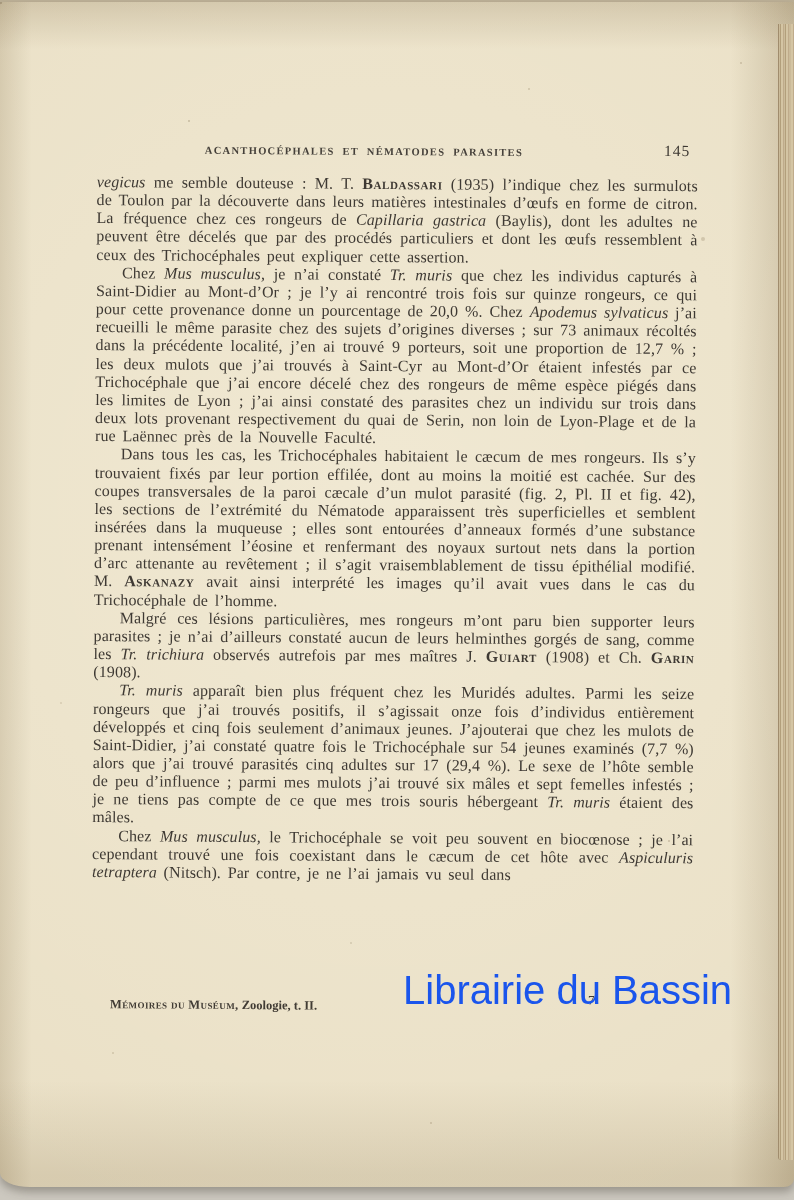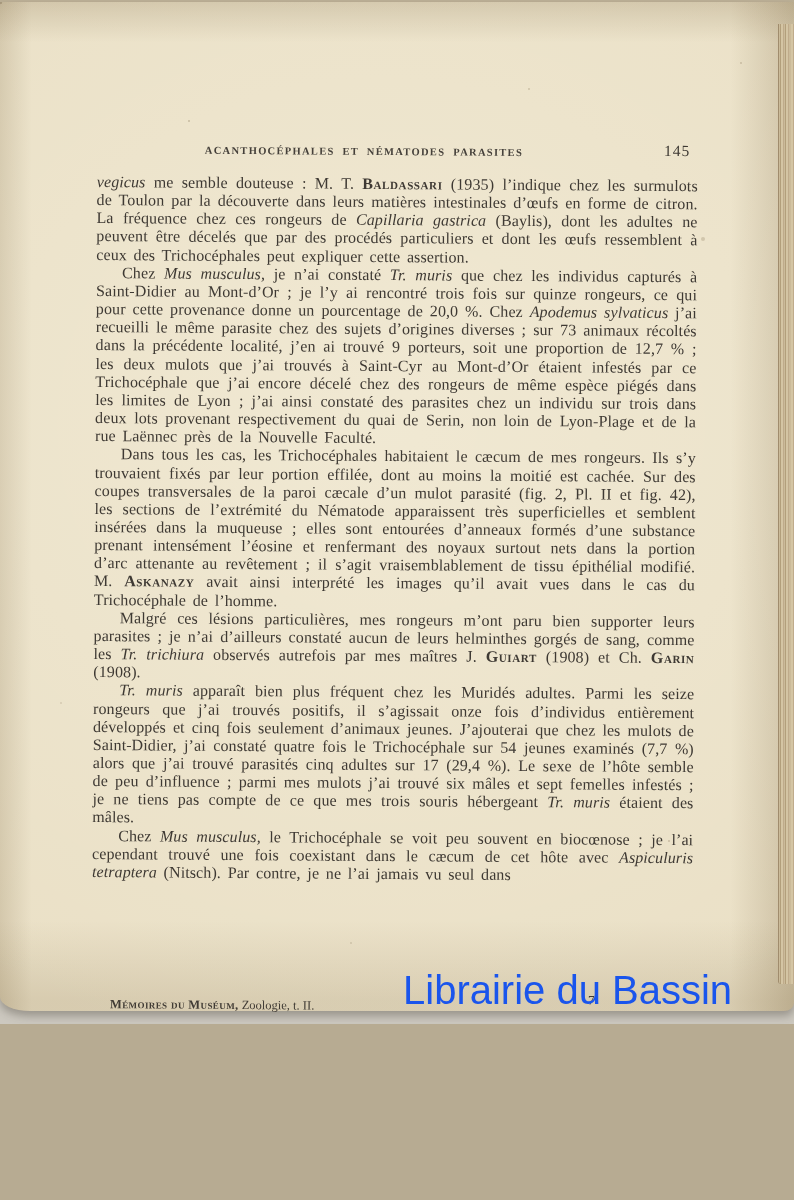--- a/index.html
+++ b/index.html
@@ -3,21 +3,21 @@
 <meta charset="utf-8">
 <style>
   html,body{margin:0;padding:0;}
   body{
     width:794px;height:1200px;
     font-family:"Liberation Serif", serif;
     background:#b7ab92;
     overflow:hidden;
   }
   .photo{
-    position:relative;width:794px;height:1024px;overflow:hidden;
+    position:relative;width:794px;height:1200px;overflow:hidden;
     background:linear-gradient(180deg,#bcb096 0 10px,#ccc8bf 10px);
   }
   
   .page{
     position:absolute;left:0;top:2px;right:0;bottom:13px;
     background:
       radial-gradient(140% 100% at 48% 42%, rgba(255,252,240,0.30), rgba(0,0,0,0) 65%),
       linear-gradient(180deg, rgba(118,96,58,0.22) 0, rgba(118,96,58,0) 4%, rgba(118,96,58,0) 91%, rgba(118,96,58,0.16) 99%),
       linear-gradient(90deg, rgba(118,96,58,0.20) 0, rgba(118,96,58,0) 4%, rgba(118,96,58,0) 92%, rgba(118,96,58,0.28) 100%),
       var(--paper,#eae0c6);
@@ -52,21 +52,21 @@
     word-spacing:2.6px;letter-spacing:0.1px;
     hyphens:auto;-webkit-hyphens:auto;
     color:#3e3933;
   }
   .body-text p{margin:0;}
   .body-text p.indent{text-indent:26px;}
   .run-italic{font-style:italic;}
   .run-smallcaps{font-variant:small-caps;letter-spacing:0.6px;font-weight:bold;}
   .footer-imprint{position:absolute;left:116px;top:999px;font-size:12.5px;color:#403b34;white-space:nowrap;}
   .imprint-series{font-variant:small-caps;font-weight:bold;letter-spacing:0.4px;margin-top:40px;}
-  .imprint-volume{font-weight:normal;}
+  .imprint-volume{font-weight:bold;}
   .signature-mark{position:absolute;left:594px;top:991px;font-size:13px;color:#3e3933;}
   
   .watermark-text{
     position:absolute;left:403px;top:968px;
     font-family:"Liberation Sans", sans-serif;
     font-size:40px;font-weight:400;white-space:nowrap;
     color:var(--watermark,#1a55ec);
   }
 </style>
 </head>

